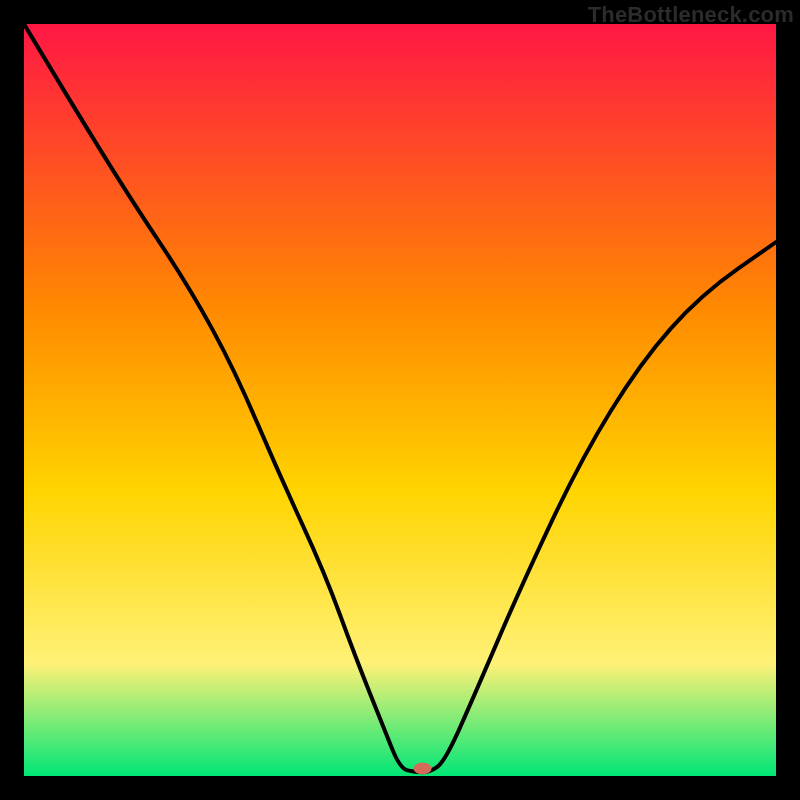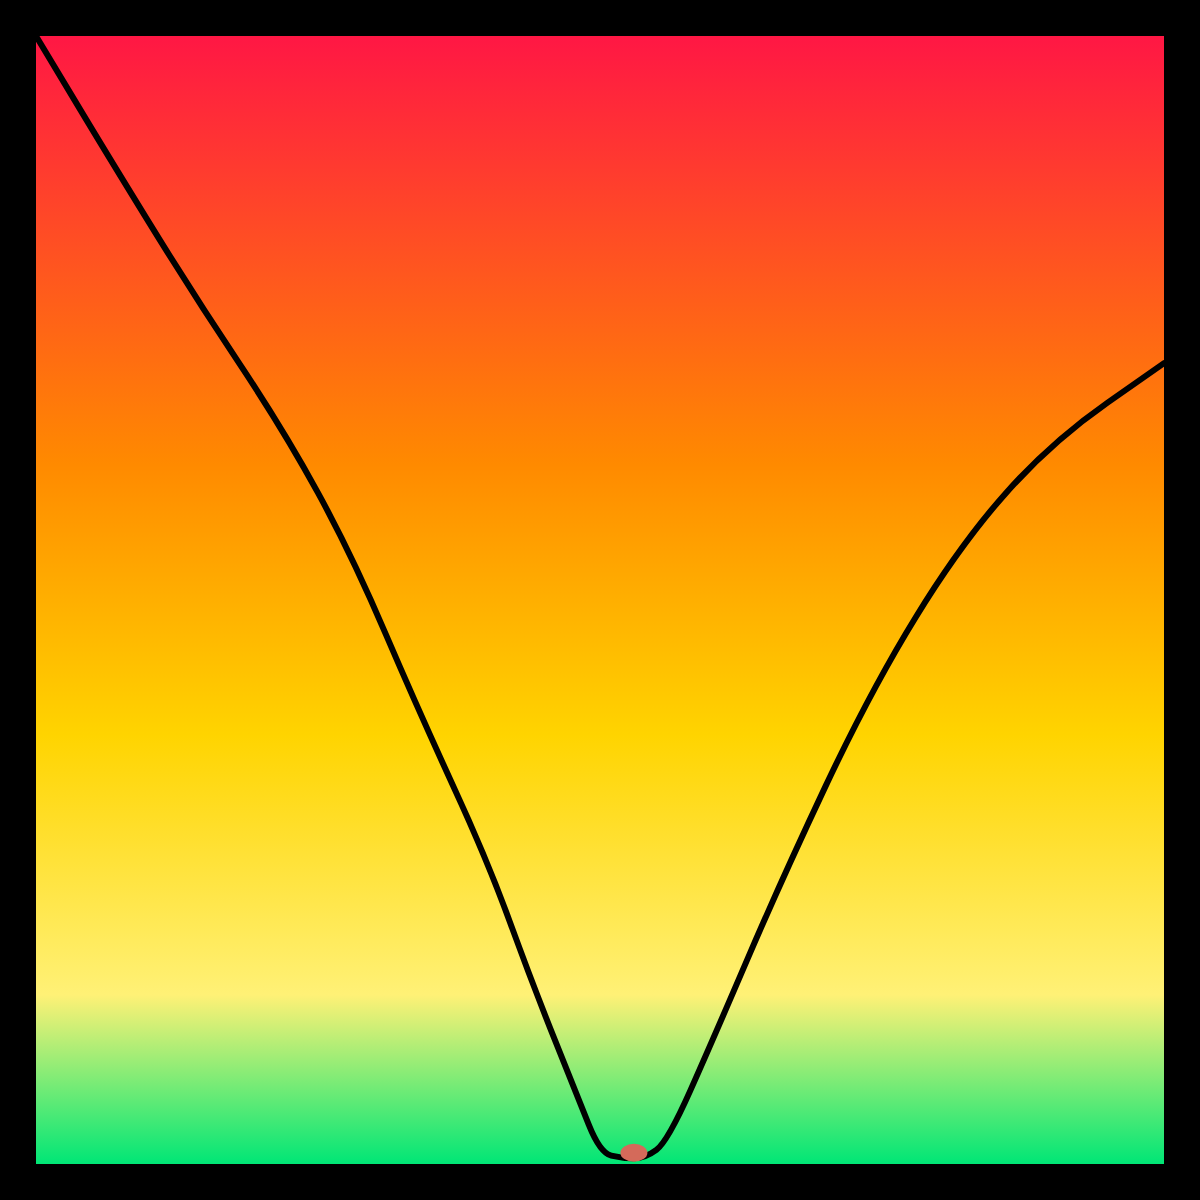--- a/index.html
+++ b/index.html
@@ -52,13 +52,14 @@
           <stop id="g2" offset="62%" stop-color="#ffd400"></stop>
           <stop id="g3" offset="85%" stop-color="#fff176"></stop>
           <stop id="g4" offset="100%" stop-color="#00e676"></stop>
         </linearGradient>
       </defs>
       <rect x="0" y="0" width="752" height="752" fill="url(#bg-grad)"></rect>
       <path id="curve-path" d="M 0.0 0.0 Q 0.0 0.0 22.6 37.6 Q 45.1 75.2 75.2 124.1 Q 105.3 173.0 135.4 218.1 Q 165.4 263.2 188.0 304.6 Q 210.6 345.9 233.1 398.6 Q 255.7 451.2 278.2 500.1 Q 300.8 549.0 315.8 590.3 Q 330.9 631.7 345.9 669.3 Q 361.0 706.9 368.5 725.7 Q 376.0 744.5 383.5 746.4 Q 391.0 748.2 398.6 748.2 Q 406.1 748.2 413.6 742.6 Q 421.1 737.0 436.2 703.1 Q 451.2 669.3 473.8 616.6 Q 496.3 564.0 526.4 500.1 Q 556.5 436.2 586.6 387.3 Q 616.6 338.4 646.7 304.6 Q 676.8 270.7 714.4 244.4 T 752.0 218.1" fill="none" stroke="#000" stroke-width="4" stroke-linejoin="round" stroke-linecap="round"></path>
       <ellipse id="marker-dot" cx="398.6" cy="744.5" rx="9" ry="6" fill="#d46a5a"></ellipse>
     </svg>
   </div>
+  <div class="watermark">TheBottleneck.com</div>
 </div>
 
 </body></html>

